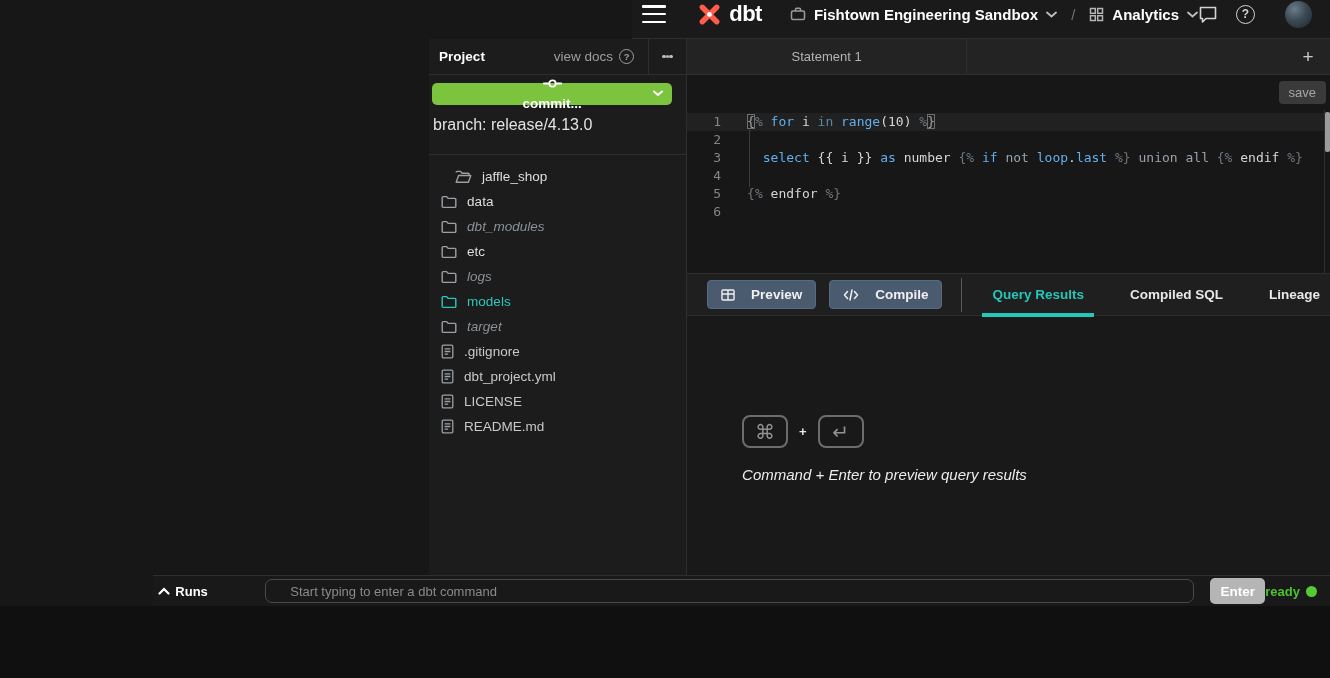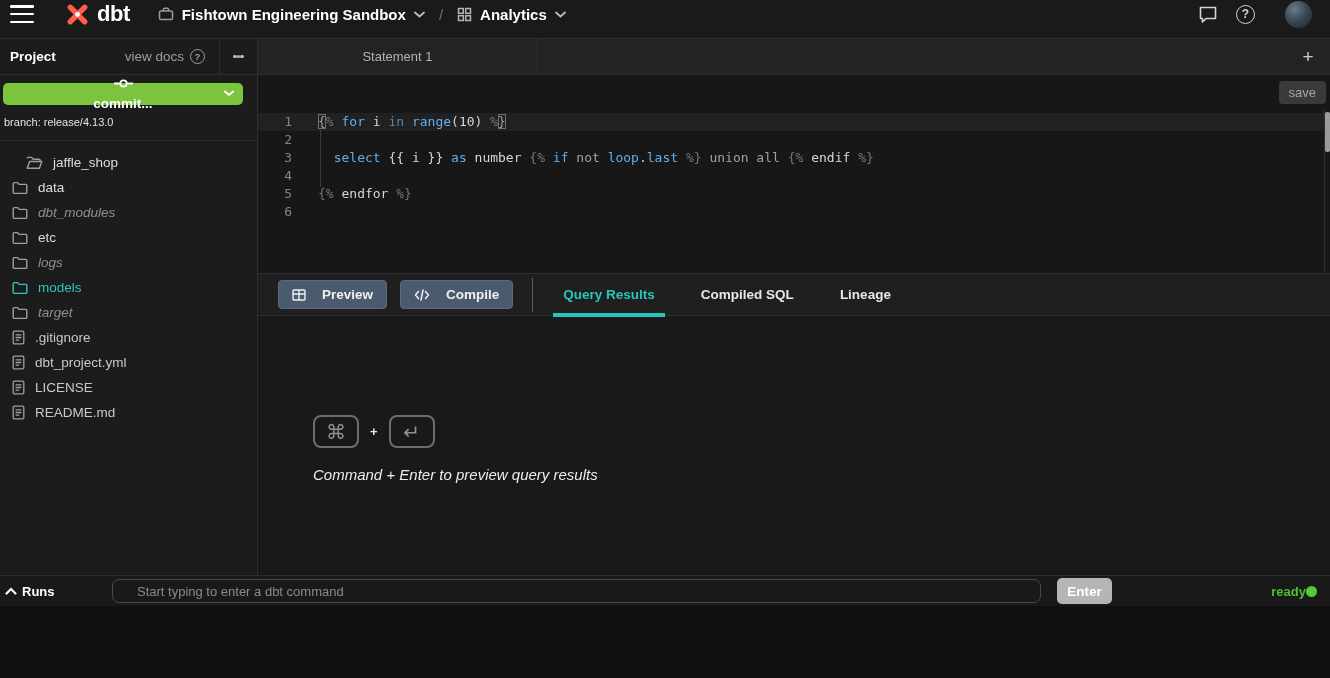--- a/index.html
+++ b/index.html
@@ -2,20 +2,21 @@
 <html><head>
 <meta charset="utf-8">
 <style>
   * { margin:0; padding:0; box-sizing:border-box; }
   html,body { background:#101010; }
   .app{
     width:1330px; height:606px; overflow:hidden; position:relative;
     display:flex; flex-direction:column;
     background:#171717; color:#ddd;
     font-family:"Liberation Sans", sans-serif;
+    align-items:flex-end;
   }
   
   .topbar{ height:39px; flex-shrink:0; background:#1a1a1a; border-bottom:1px solid #2e2e2e; }
   .topbar-inner{ height:28px; display:flex; align-items:center; padding:0 10px; }
   .hamburger{ width:24px; height:18px; display:flex; flex-direction:column; justify-content:space-between; cursor:pointer; }
   .hamburger i{ display:block; height:2.5px; background:#fff; border-radius:1px; }
   .logo{ display:flex; align-items:center; gap:6px; margin-left:30px; }
   .logo-text{ color:#fff; font-weight:bold; font-size:22px; letter-spacing:-0.5px; }
   .crumbs{ display:flex; align-items:center; margin-left:28px; }
   .crumb{ display:flex; align-items:center; gap:8px; cursor:pointer; }
@@ -36,21 +37,21 @@
   .sb-spacer{ flex:1; }
   .viewdocs{ display:flex; align-items:center; gap:6px; color:#9e9e9e; font-size:13.5px; cursor:pointer; margin-right:14px; }
   .viewdocs .help-circle{ width:15px; height:15px; border-color:#9e9e9e; color:#9e9e9e; font-size:9.5px; border-width:1.4px; }
   .sb-divider{ width:1px; align-self:stretch; background:#2e2e2e; }
   .kebab{ width:37px; height:100%; display:flex; align-items:center; justify-content:center; cursor:pointer; }
   .kebab i{ display:block; width:3.5px; height:3.5px; border-radius:50%; background:#bdbdbd; margin:1.6px 0; }
   .commit-btn{ margin:8px 14px 0 3px; height:22px; border-radius:5px; background:#7cc33e;
     display:flex; align-items:center; justify-content:center; gap:7px; position:relative; cursor:pointer;flex-direction:column; }
   .commit-btn .lbl{ color:#fff; font-weight:bold; font-size:13.5px; }
   .commit-chev{ position:absolute; right:9px; top:7px; }
-  .branch-line{ margin:11px 0 0 4px; font-size:11px; color:#e3e3e3; }
+  .branch-line{ margin:11px 0 8px 4px; font-size:16px; color:#e3e3e3; }
   .tree-sep{ height:1px; background:#2e2e2e; margin-top:12px; }
   .tree{ margin-top:9px; }
   .tree-row{ height:25px; display:flex; align-items:center; gap:10px; padding-left:12px; font-size:13.5px; color:#dedede; cursor:pointer; }
   .tree-row.root{ padding-left:6px;margin-left:20px; }
   .tree-row .icon{ display:flex; }
   .tree-row.italic{ color:#8b9196; font-style:italic; }
   .tree-row.file{ color:#c6c8ca; }
   .tree-row.active{ color:#2cc6ba; }
   
   .editor-col{ flex:1; min-width:0; display:flex; flex-direction:column; background:#171717; }
@@ -97,21 +98,21 @@
   
   .bottombar{ height:31px; flex-shrink:0; border-top:1px solid #2e2e2e; background:#191919; display:flex; align-items:center; }
   .runs{ width:112px; flex-shrink:0; display:flex; align-items:center; gap:5px; padding-left:5px;
     color:#fff; font-weight:bold; font-size:13px; cursor:pointer; }
   .cmd-input{ width:929px; height:24px; background:#191919; border:1px solid #4a4a4a; border-radius:7px;
     color:#ddd; padding:0 24px; font-size:13px; font-family:"Liberation Sans", sans-serif; outline:none; }
   .cmd-input::placeholder{ color:#8a8a8a; }
   .enter-btn{ margin-left:16px; width:55px; height:26px; background:#b5b5b5; color:#fff; font-weight:bold;
     font-size:13.5px; border-radius:5px; display:flex; align-items:center; justify-content:center; cursor:pointer; }
   .bb-spacer{ flex:1; }
-  .ready{ display:flex; align-items:center; padding-right:13px; color:#4cc22f; font-weight:bold; font-size:13px; }
+  .ready{ display:flex; align-items:center; gap:6px; padding-right:13px; color:#4cc22f; font-weight:bold; font-size:13px; }
   .ready-dot{ width:11px; height:11px; border-radius:50%; background:#55ca35; }
 </style>
 </head>
 <body>
 
 <div class="app">
 
   <div class="topbar">
     <div class="topbar-inner">
       <div class="hamburger">

